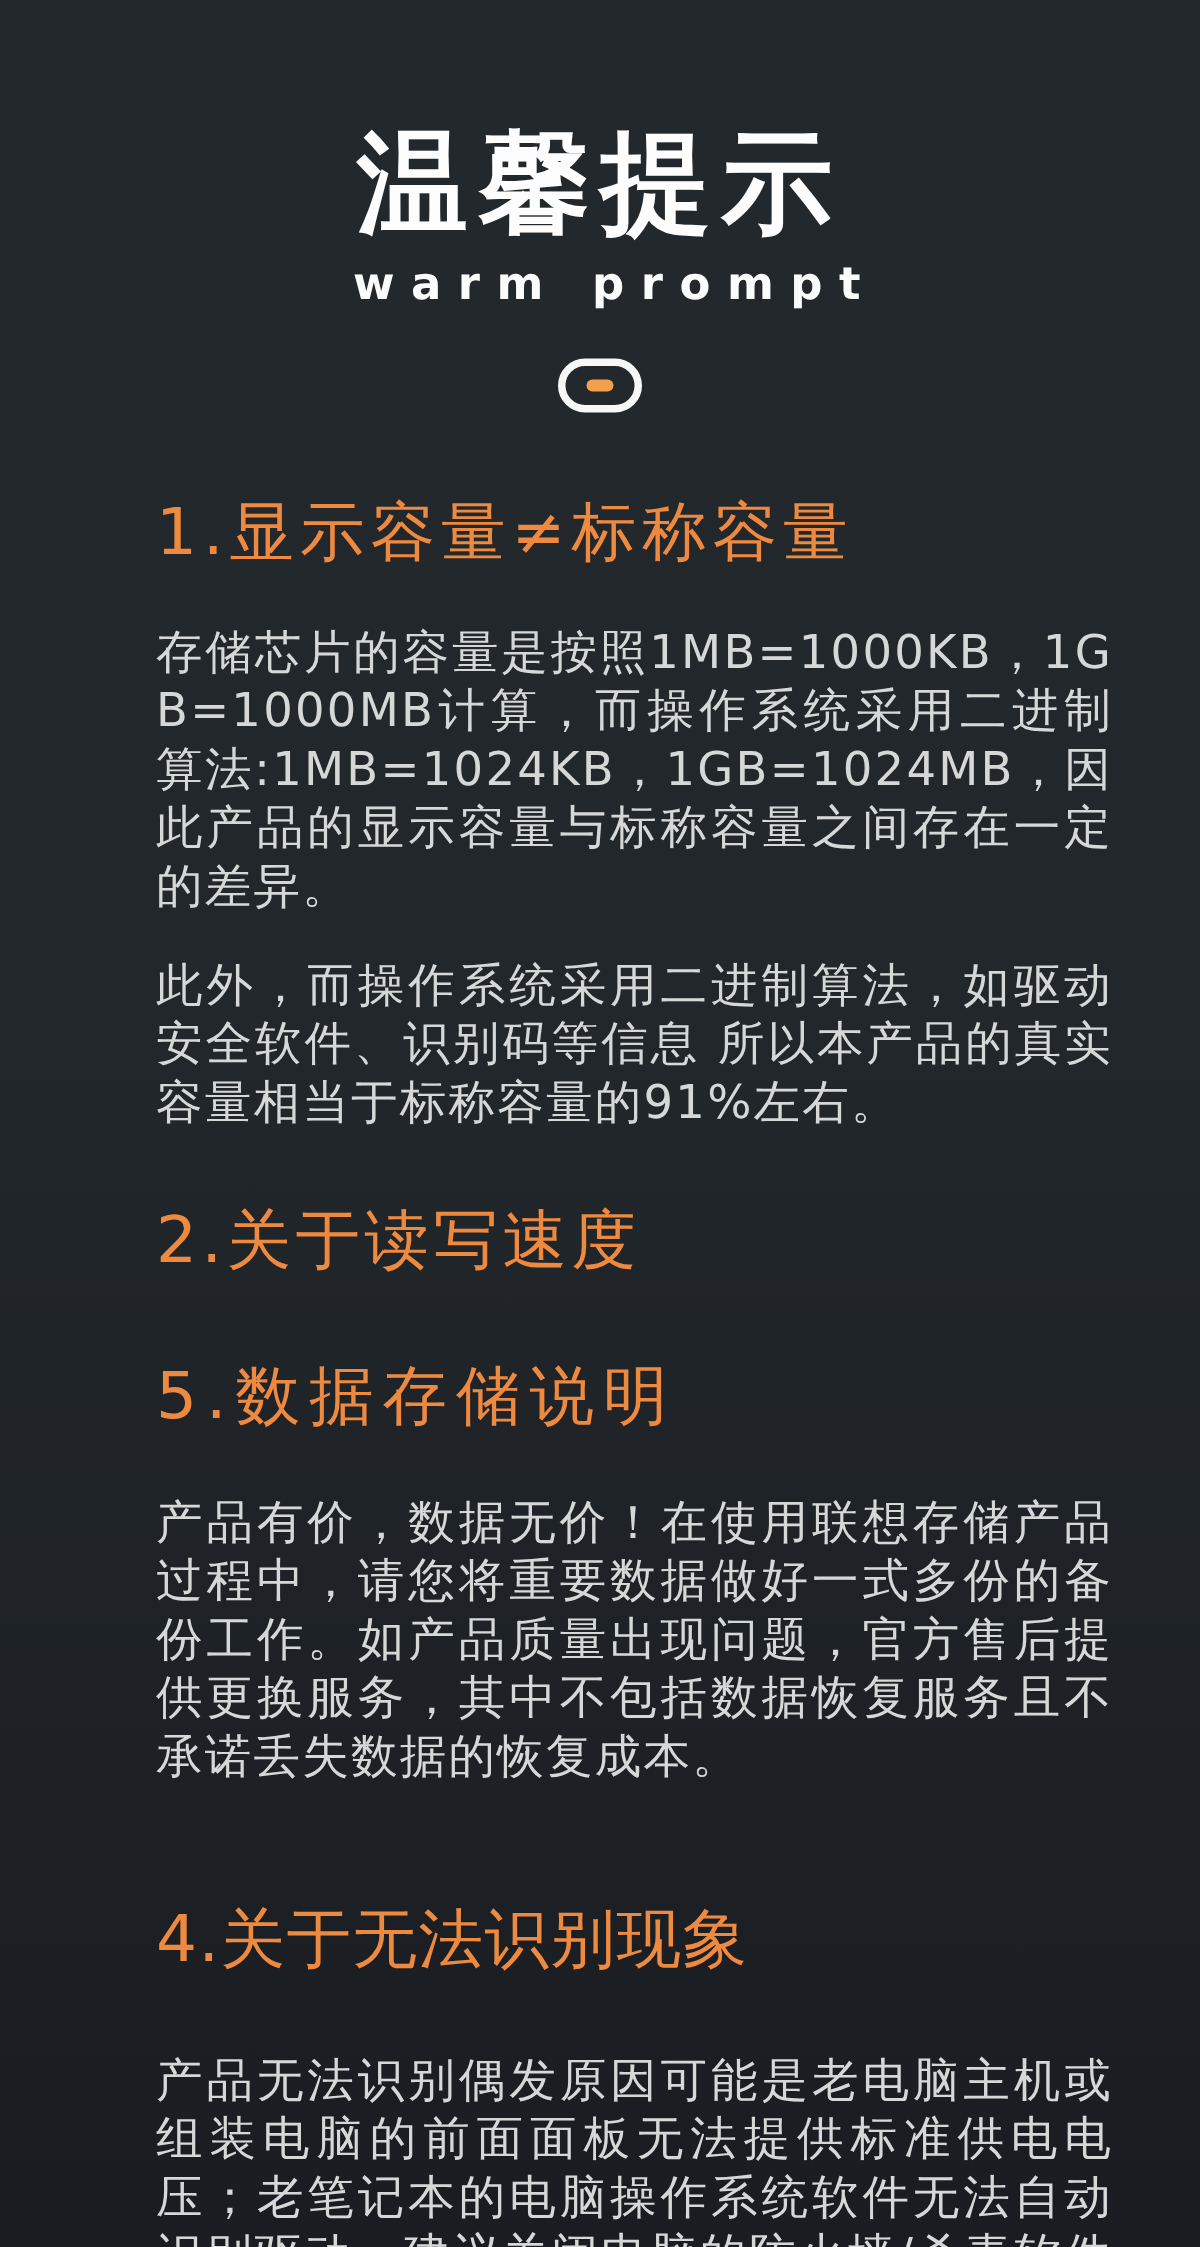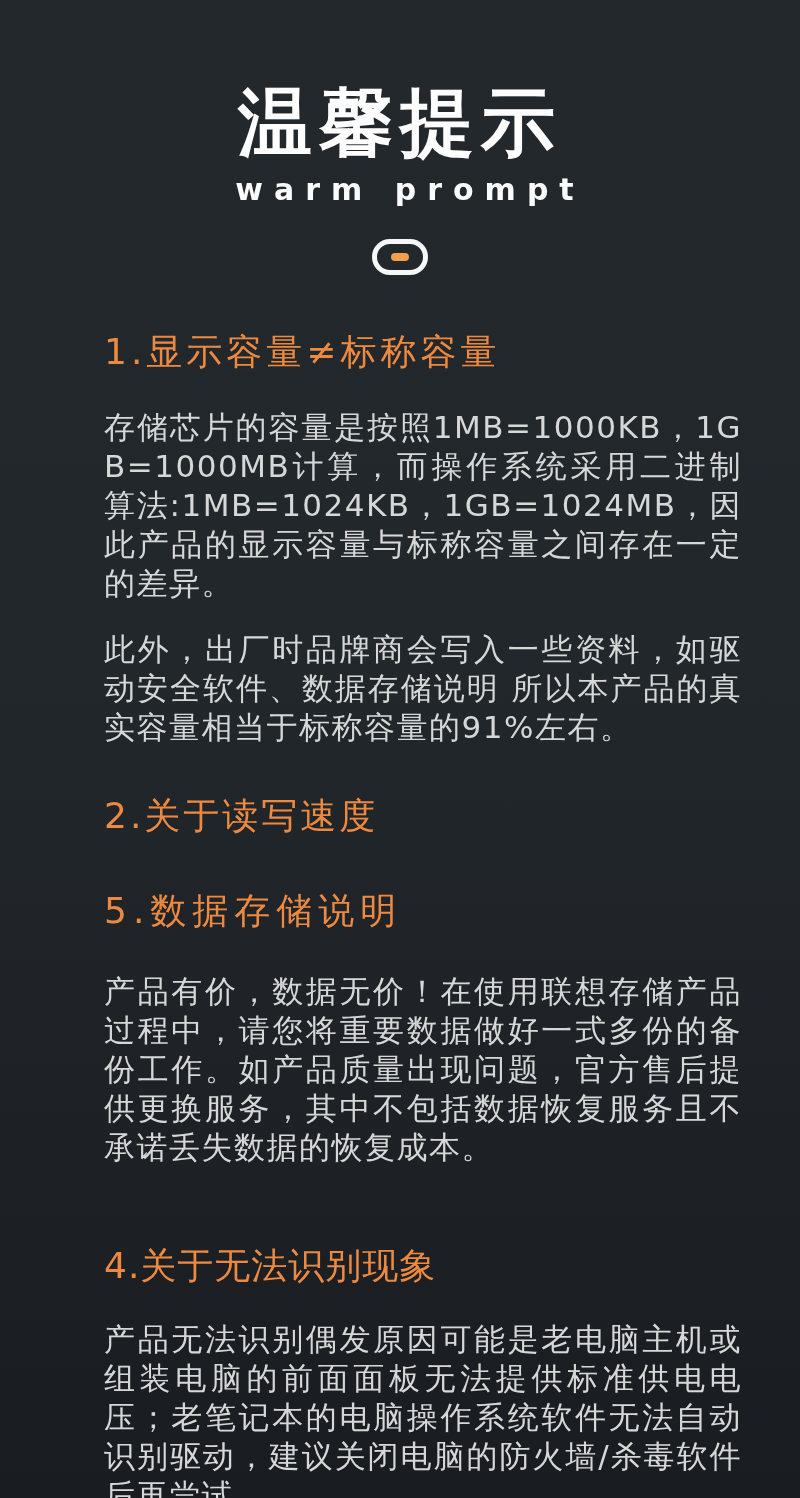--- a/index.html
+++ b/index.html
@@ -43,21 +43,21 @@
   }
   .capsule .dash {
     width: 18px;
     height: 8px;
     border-radius: 4px;
     background: #f1a14e;
   }
   .content { padding: 0 58px 0 104px; }
   .sec-heading {
     color: #ed8a40;
-    font-size: 36px;
+    font-size: 43px;
     font-weight: 500;
     line-height: 1.15;
     margin: 0;
   }
   .ls4 { letter-spacing: 4px; }
   .ls3 { letter-spacing: 3px; }
   .ls6 { letter-spacing: 6px; }
   .ls1 { letter-spacing: 1px; }
   .body-p {
     color: #d6d8d8;
@@ -70,41 +70,41 @@
     text-justify: inter-ideograph;
   }
   .sec1 { margin-top: 56px; }
   .sec1 .sec-heading { margin-bottom: 36px; }
   .sec1 .p2 { margin-top: 27px; }
   .sec2 { margin-top: 48px; }
   .sec2 .sec-heading { margin-bottom: 30px; }
   .sec3 { margin-top: 54px; }
   .sec3 .sec-heading { margin-bottom: 40px; }
   .sec4 { margin-top: 78px; }
-  .sec4 .sec-heading { margin-bottom: 34px; }
+  .sec4 .sec-heading { margin-bottom: 50px; }
 </style>
 </head>
 <body>
 
 <div class="page">
 
   <div class="header">
     <h1 class="title">温馨提示</h1>
     <div class="subtitle">warm prompt</div>
     <div class="capsule">
       <span class="dash"></span>
     </div>
   </div>
 
   <div class="content">
 
     <section class="sec1">
       <h2 class="sec-heading ls4">1.显示容量≠标称容量</h2>
       <p class="body-p p1">存储芯片的容量是按照1MB=1000KB，1GB=1000MB计算，而操作系统采用二进制算法:1MB=1024KB，1GB=1024MB，因此产品的显示容量与标称容量之间存在一定的差异。</p>
-      <p class="body-p p2">此外，出厂时品牌商会写入一些资料，如驱动安全软件、数据存储说明 所以本产品的真实容量相当于标称容量的91%左右。</p>
+      <p class="body-p p2">此外，而操作系统采用二进制算法，如驱动安全软件、识别码等信息 所以本产品的真实容量相当于标称容量的91%左右。</p>
     </section>
 
     <section class="sec2">
       <h2 class="sec-heading ls3">2.关于读写速度</h2>
     </section>
 
     <section class="sec3">
       <h2 class="sec-heading ls6">5.数据存储说明</h2>
       <p class="body-p">产品有价，数据无价！在使用联想存储产品过程中，请您将重要数据做好一式多份的备份工作。如产品质量出现问题，官方售后提供更换服务，其中不包括数据恢复服务且不承诺丢失数据的恢复成本。</p>
     </section>

